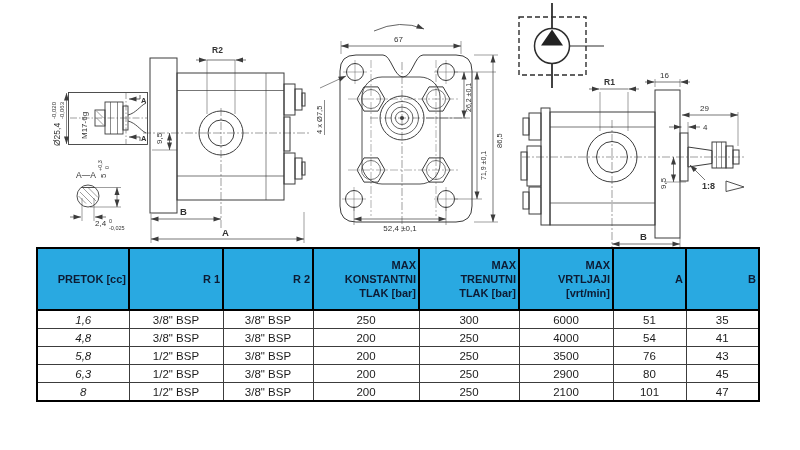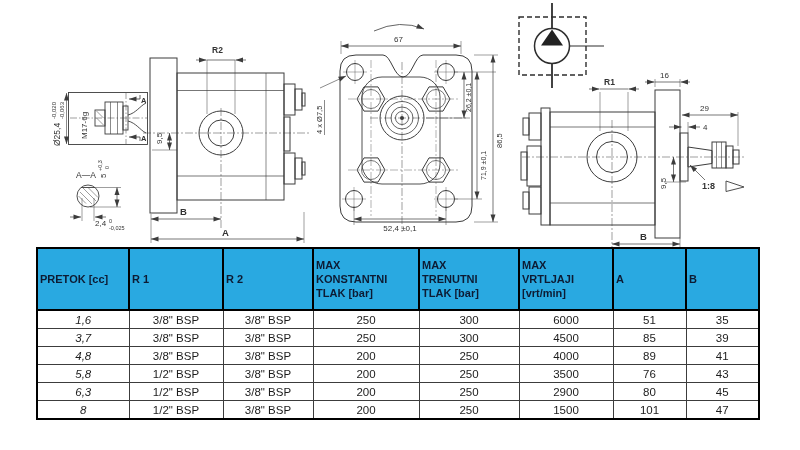--- a/index.html
+++ b/index.html
@@ -8,21 +8,21 @@
   svg text{font-family:"Liberation Sans",sans-serif;fill:#333;}
   .drw{position:absolute;left:0;top:0;}
 
   .table-wrap{position:absolute;left:36px;top:247px;}
   table.spec{border-collapse:collapse;table-layout:fixed;width:722px;border:2px solid #000;}
   table.spec th{
     background:var(--header-bg,#29a9e1);
     color:var(--header-text,#0d1b33);
     border:2px solid #000;
     font-size:11px;font-weight:bold;line-height:1.3;
-    white-space:pre-line;text-align:left;vertical-align:middle;
+    white-space:pre-line;text-align:right;vertical-align:middle;
     height:58px;padding:1px 2px;}
   table.spec td{
     border:1px solid #3c3c3c;
     font-size:11.5px;color:#1c1c1c;text-align:center;vertical-align:middle;
     height:17px;padding:0 2px;background:#fff;}
   table.spec tbody td:first-child{font-style:italic;}
 </style>
 </head>
 <body>
 
@@ -316,37 +316,27 @@
             <td>1,6</td>
             <td>3/8" BSP</td>
             <td>3/8" BSP</td>
             <td>250</td>
             <td>300</td>
             <td>6000</td>
             <td>51</td>
             <td>35</td>
           </tr>
           <tr>
-            <td>3,7</td>
-            <td>3/8" BSP</td>
-            <td>3/8" BSP</td>
-            <td>250</td>
-            <td>300</td>
-            <td>4500</td>
-            <td>85</td>
-            <td>39</td>
-          </tr>
-          <tr>
             <td>4,8</td>
             <td>3/8" BSP</td>
             <td>3/8" BSP</td>
             <td>200</td>
             <td>250</td>
             <td>4000</td>
-            <td>89</td>
+            <td>54</td>
             <td>41</td>
           </tr>
           <tr>
             <td>5,8</td>
             <td>1/2" BSP</td>
             <td>3/8" BSP</td>
             <td>200</td>
             <td>250</td>
             <td>3500</td>
             <td>76</td>
@@ -361,21 +351,21 @@
             <td>2900</td>
             <td>80</td>
             <td>45</td>
           </tr>
           <tr>
             <td>8</td>
             <td>1/2" BSP</td>
             <td>3/8" BSP</td>
             <td>200</td>
             <td>250</td>
-            <td>1500</td>
+            <td>2100</td>
             <td>101</td>
             <td>47</td>
           </tr>
         </tbody>
   </table>
 </div>
 
 </div>
 
 </body></html>

